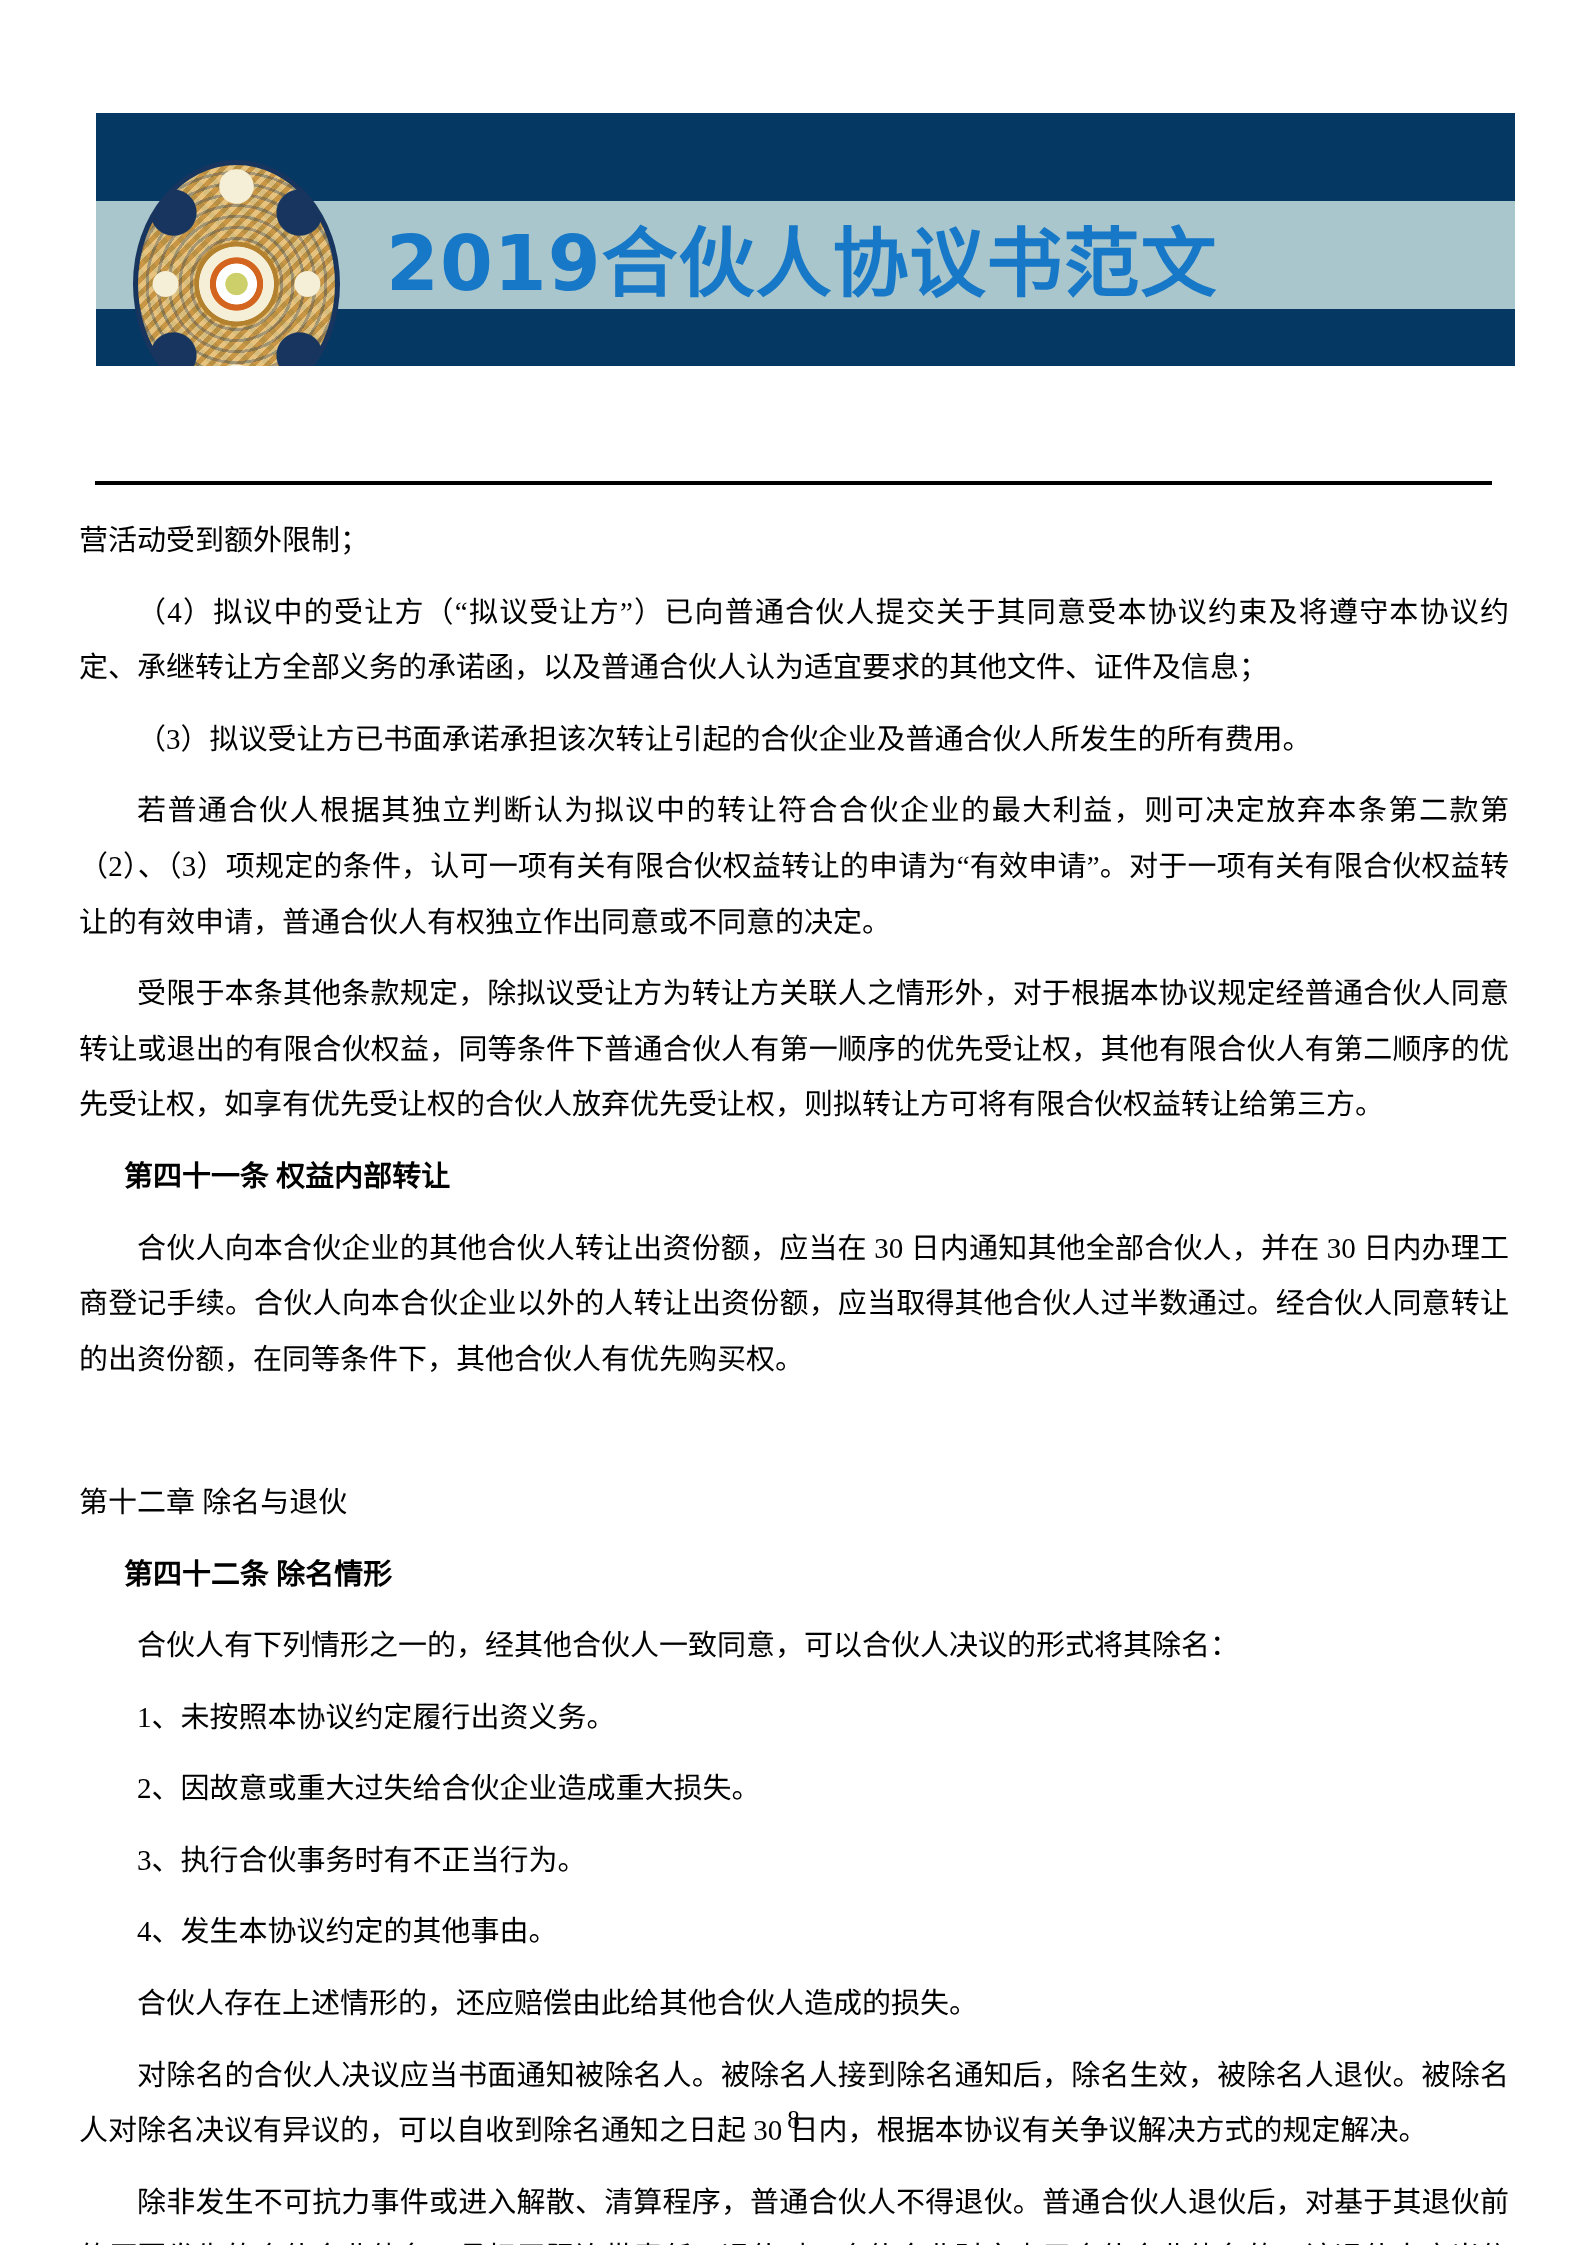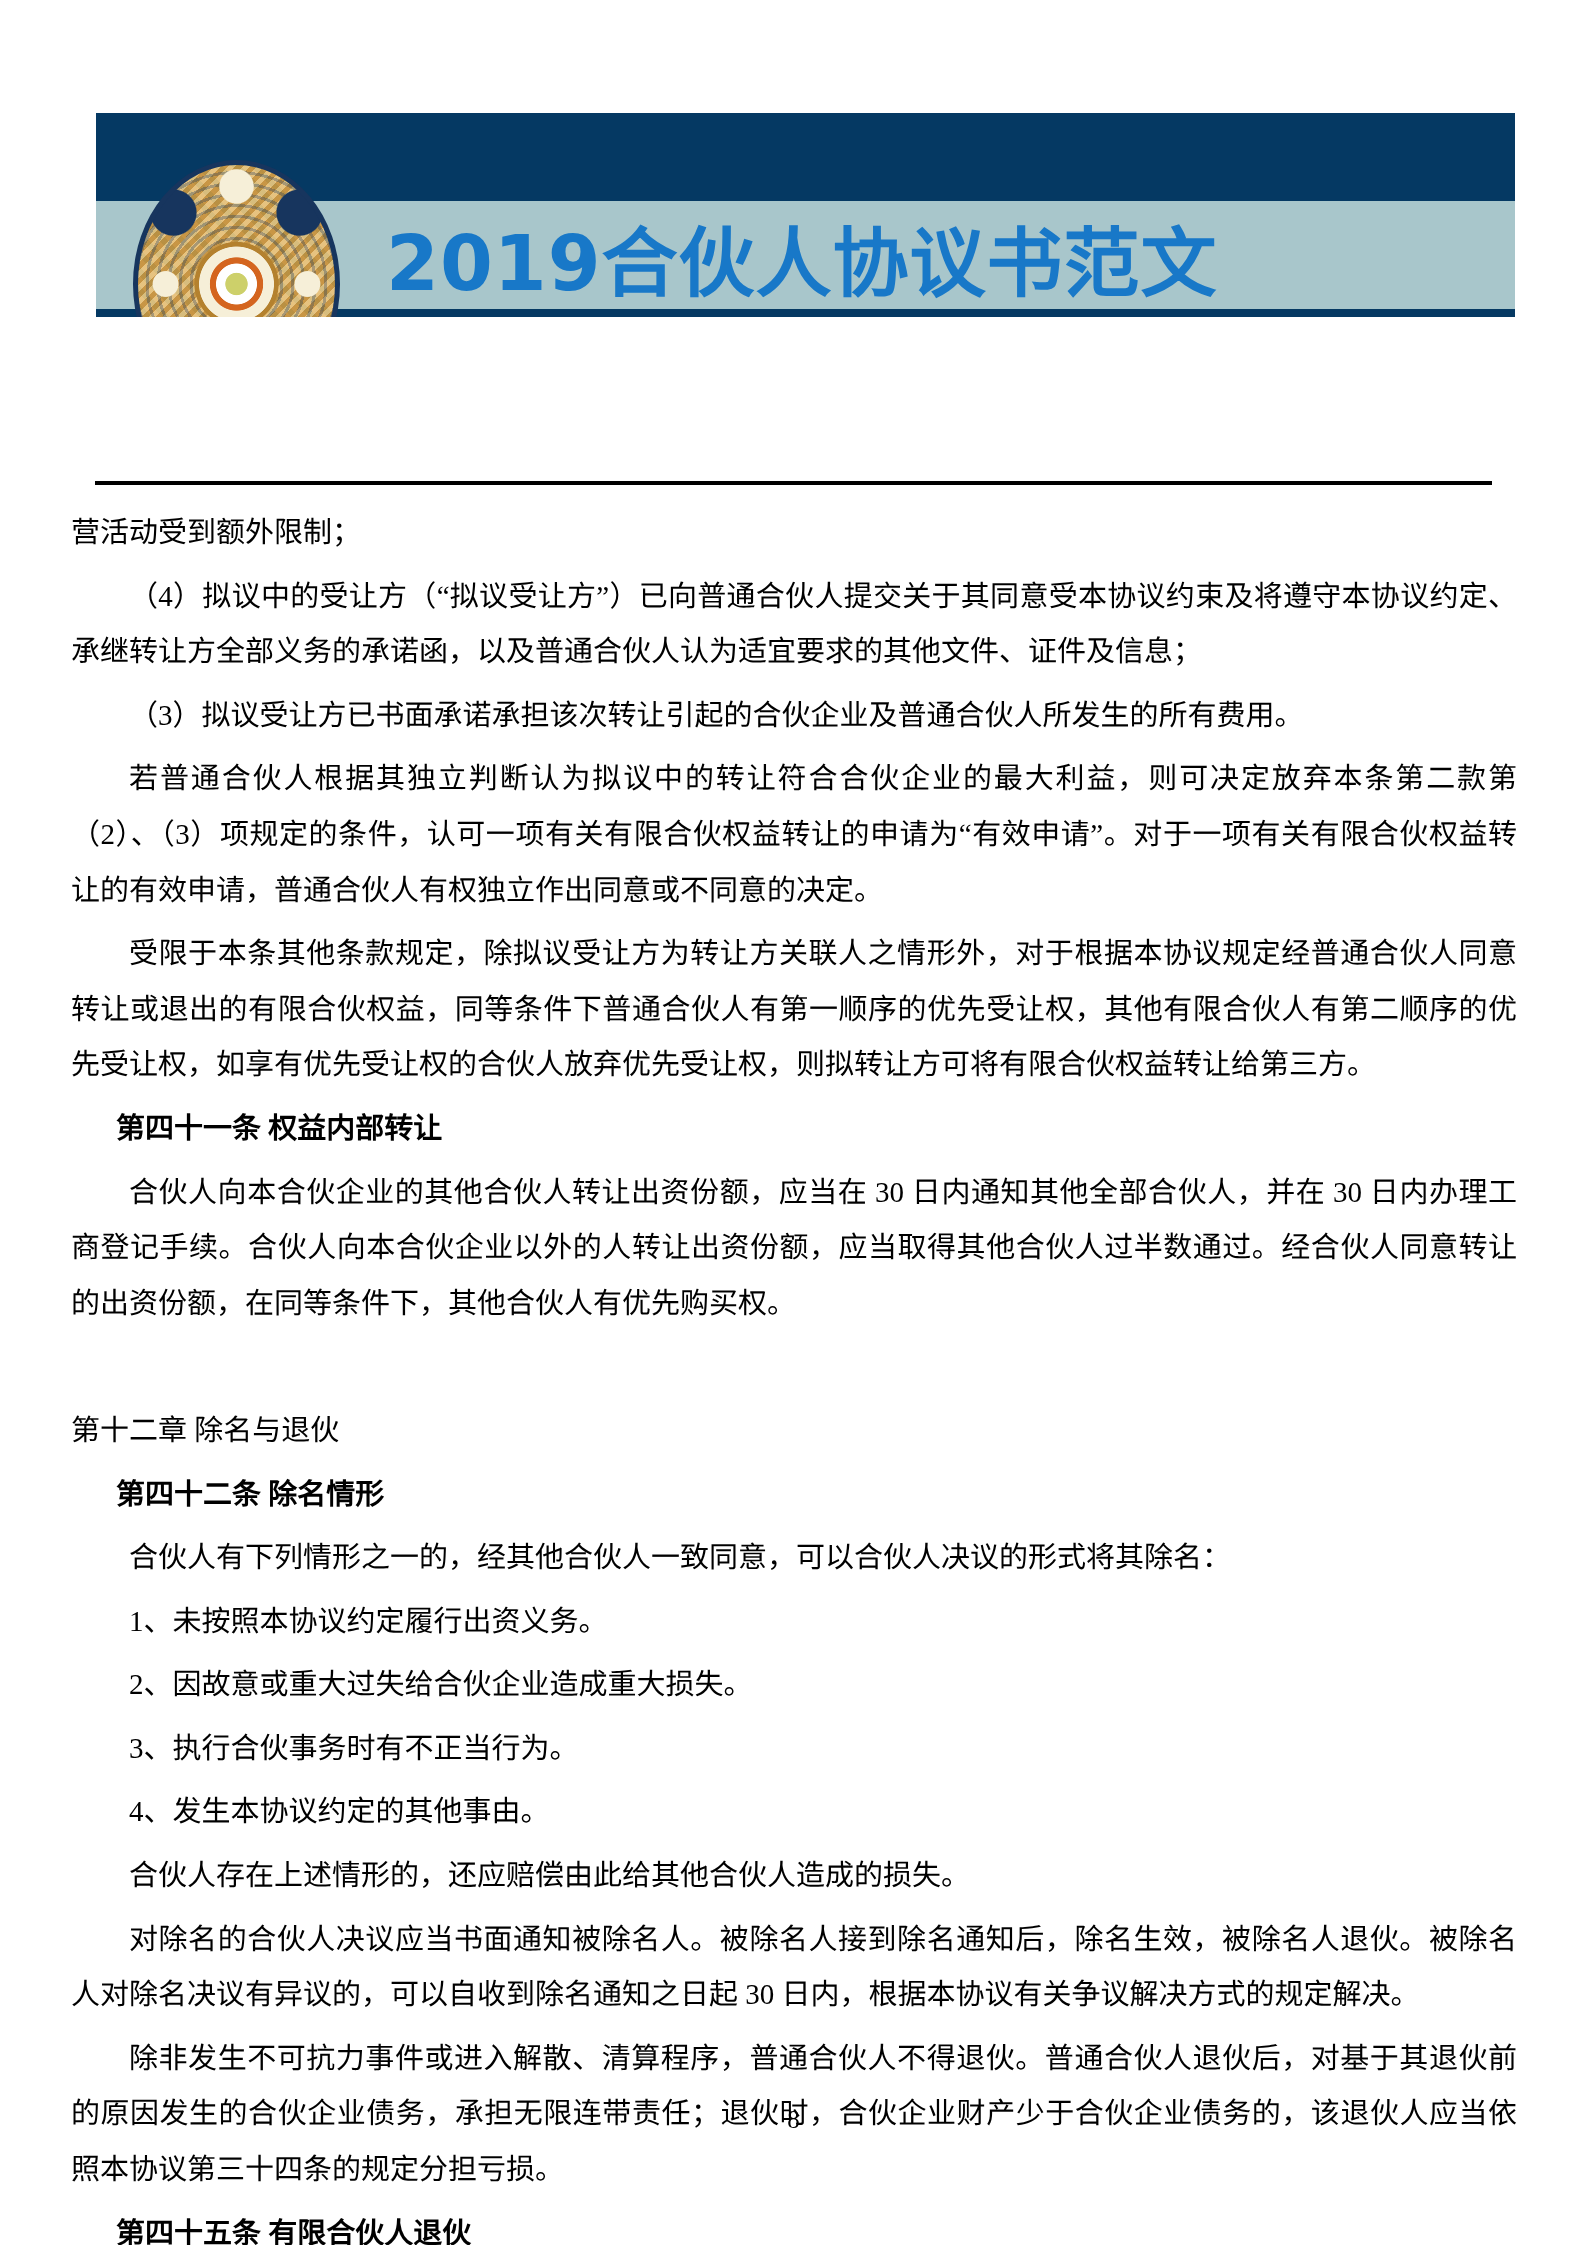--- a/index.html
+++ b/index.html
@@ -22,21 +22,21 @@
     inset: 0;
     background: #ffffff;
   }
 
   
   .banner {
     position: absolute;
     left: 96px;
     top: 113px;
     width: 1419px;
-    height: 204px;
+    height: 253px;
     overflow: hidden;
   }
   .banner-top-band {
     position: absolute;
     left: 0; top: 0;
     width: 100%;
     height: 88px;
     background: #053963;
   }
   .banner-middle-band {
@@ -122,21 +122,21 @@
     left: 63px;
     top: 497px;
     width: 1462px;
     font-size: 29px;
     line-height: 55.6px;
     color: #000000;
     text-align: justify;
     text-justify: inter-ideograph;
   }
   .body-text p {
-    margin: 8px;
+    margin: 16px;
     padding: 0;
   }
   .p-indent2 { text-indent: 2em; }
   .p-none { text-indent: 0; }
 
   .heading-article {
     font-weight: bold;
     text-indent: 1.55em;
   }
   .chapter-title {

